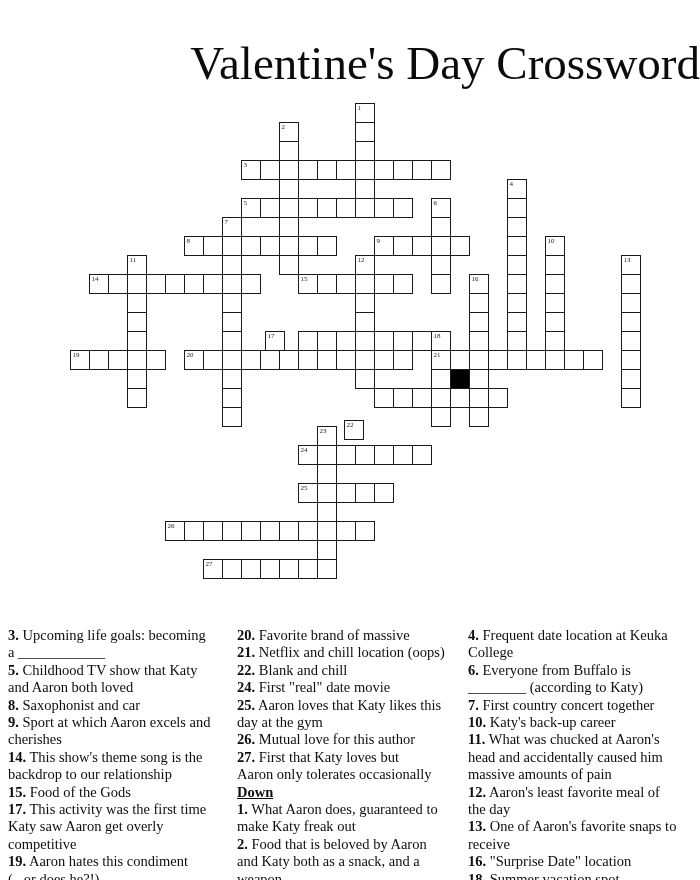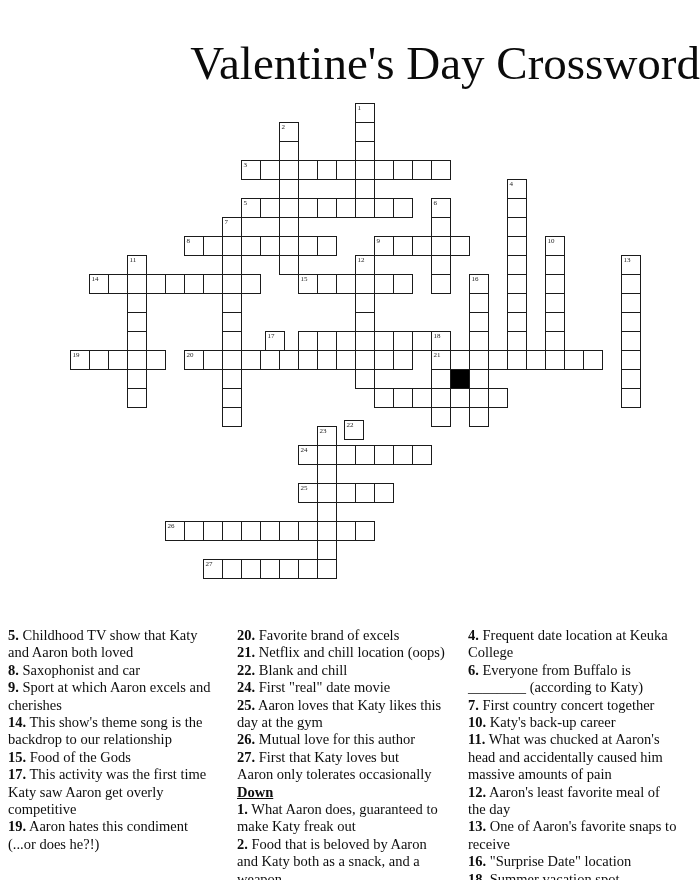--- a/index.html
+++ b/index.html
@@ -310,36 +310,38 @@
       <div class="cell" style="left: 361px; top: 304px;"></div>
       <div class="cell" style="left: 247px; top: 323px;">
         <span class="num">23</span>
       </div>
       <div class="cell" style="left: 247px; top: 361px;"></div>
       <div class="cell" style="left: 247px; top: 399px;"></div>
       <div class="cell" style="left: 247px; top: 437px;"></div>
       <div class="cell black" style="left: 380px; top: 266px;"></div>
     </div>
   <div class="clue-col c1" id="cluecol-0">
+      <div class="clue"><span class="clue-num">3.</span> <span class="clue-text">Upcoming life goals: becoming
+a ____________</span></div>
       <div class="clue"><span class="clue-num">5.</span> <span class="clue-text">Childhood TV show that Katy
 and Aaron both loved</span></div>
       <div class="clue"><span class="clue-num">8.</span> <span class="clue-text">Saxophonist and car</span></div>
       <div class="clue"><span class="clue-num">9.</span> <span class="clue-text">Sport at which Aaron excels and
 cherishes</span></div>
       <div class="clue"><span class="clue-num">14.</span> <span class="clue-text">This show's theme song is the
 backdrop to our relationship</span></div>
       <div class="clue"><span class="clue-num">15.</span> <span class="clue-text">Food of the Gods</span></div>
       <div class="clue"><span class="clue-num">17.</span> <span class="clue-text">This activity was the first time
 Katy saw Aaron get overly
 competitive</span></div>
       <div class="clue"><span class="clue-num">19.</span> <span class="clue-text">Aaron hates this condiment
 (...or does he?!)</span></div>
     </div>
   <div class="clue-col c2" id="cluecol-1">
-      <div class="clue"><span class="clue-num">20.</span> <span class="clue-text">Favorite brand of excels</span></div>
+      <div class="clue"><span class="clue-num">20.</span> <span class="clue-text">Favorite brand of massive</span></div>
       <div class="clue"><span class="clue-num">21.</span> <span class="clue-text">Netflix and chill location (oops)</span></div>
       <div class="clue"><span class="clue-num">22.</span> <span class="clue-text">Blank and chill</span></div>
       <div class="clue"><span class="clue-num">24.</span> <span class="clue-text">First "real" date movie</span></div>
       <div class="clue"><span class="clue-num">25.</span> <span class="clue-text">Aaron loves that Katy likes this
 day at the gym</span></div>
       <div class="clue"><span class="clue-num">26.</span> <span class="clue-text">Mutual love for this author</span></div>
       <div class="clue"><span class="clue-num">27.</span> <span class="clue-text">First that Katy loves but
 Aaron only tolerates occasionally</span></div>
       <div class="clue-header">Down</div>
       <div class="clue"><span class="clue-num">1.</span> <span class="clue-text">What Aaron does, guaranteed to

